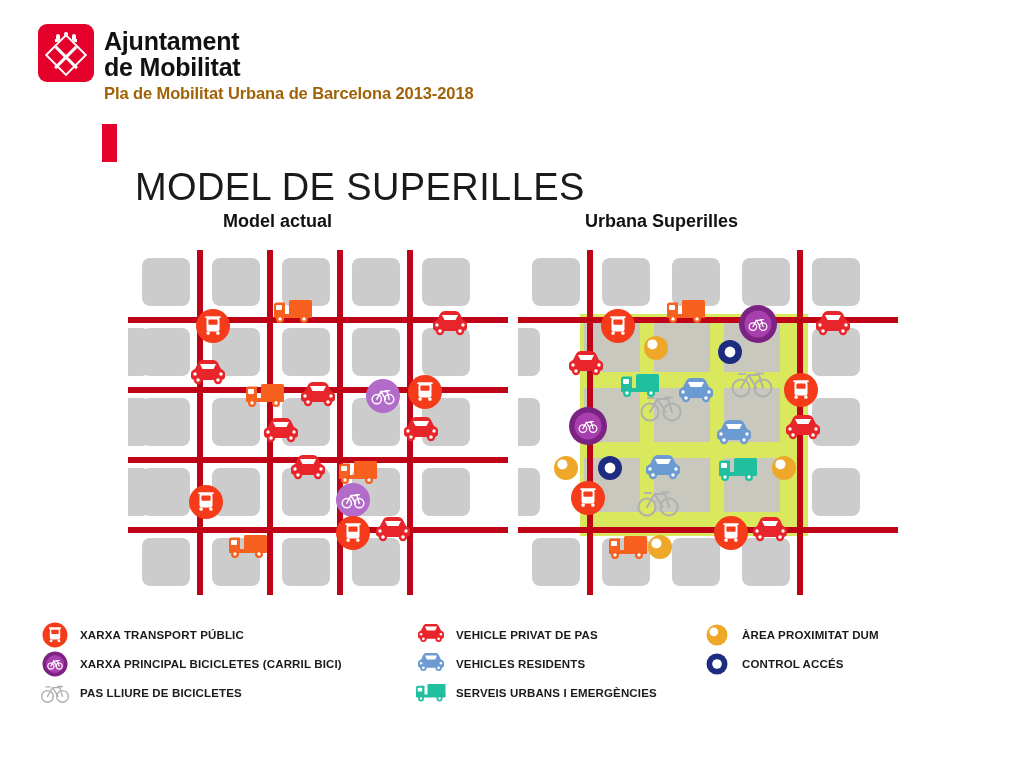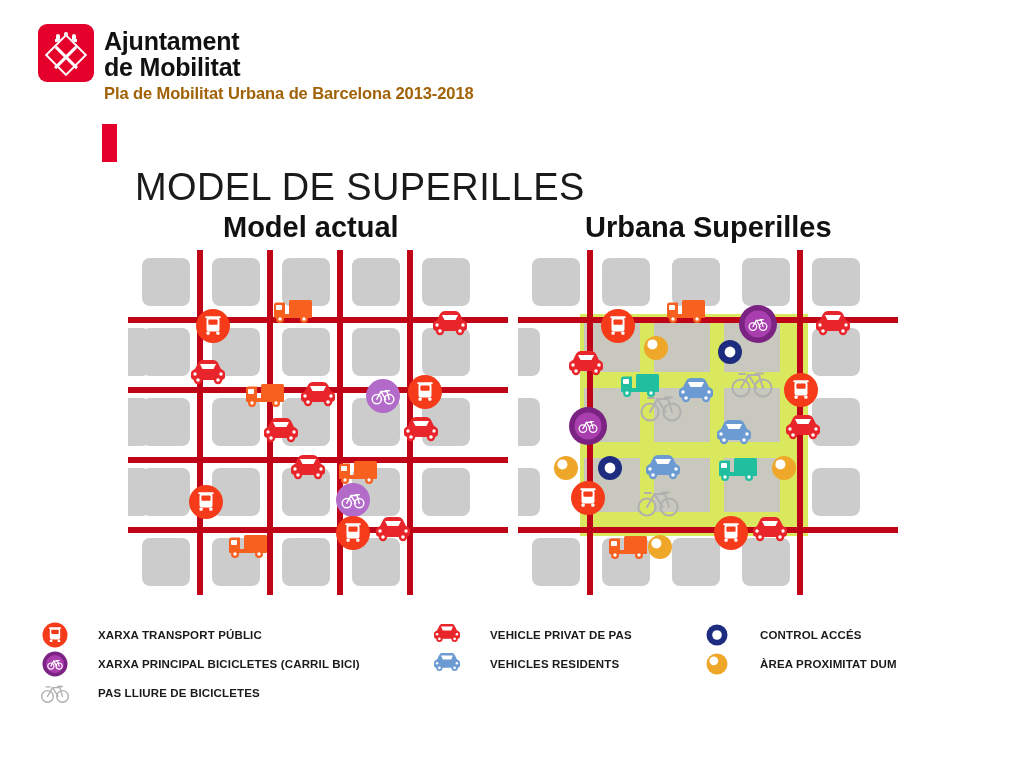--- a/index.html
+++ b/index.html
@@ -56,52 +56,52 @@
     background:#E4002B;
   }
   #page-title {
     position:absolute; left:33px; top:-4px;
     font-size:38px; font-weight:400; color:#1a1a1a;
     letter-spacing:0.4px; white-space:nowrap;margin-top:46px;
   }
 
   
   .panel-title {
-    position:absolute; font-size:29px; font-weight:bold;
+    position:absolute; font-size:18px; font-weight:bold;
     color:#111111; white-space:nowrap;
   }
   #title-actual { left:223px; top:211px; }
   #title-super  { left:585px; top:211px; }
 
   
   .diagram { position:absolute; top:250px; width:380px; height:345px; }
   #diagram-actual { left:128px; }
   #diagram-super  { left:518px; }
 
   .diagram svg { display:block; }
 
   
   #legend { position:absolute; left:0; top:620px; width:1024px; height:120px; }
   .legend-col { position:absolute; top:0; }
   #legend-col-1 { left:38px;  width:390px; }
-  #legend-col-2 { left:430px; width:275px; }
+  #legend-col-2 { left:414px; width:275px; }
   #legend-col-3 { left:700px; width:320px; }
 
   .legend-row {
     position:relative; height:29px;
     display:flex; align-items:center;
   }
   .legend-icon {
     width:34px; height:27px; flex:0 0 34px;
     display:flex; align-items:center; justify-content:center;
     margin-right:8px;
   }
   .legend-label {
     font-size:11.5px; font-weight:bold; color:#1a1a1a;
-    letter-spacing:0.15px; white-space:nowrap;margin-left:18px;
+    letter-spacing:0.15px; white-space:nowrap;
   }
   .swatch-line { width:32px; height:5px; background:#C00418; border-radius:1px; }
   .swatch-box  { width:32px; height:15px; background:#D9E85C; }
 </style>
 </head>
 <body>
 
 <div id="header">
 
   <div id="logo-mark">
@@ -542,40 +542,56 @@
           <path d="M-6,-8.4 L-4.2,-4.6 L4.2,-4.6 L6,-8.4 Z" fill="#fff"></path>
           <circle cx="-7.6" cy="3.8" r="1.35" fill="#fff"></circle>
           <circle cx="7.6" cy="3.8" r="1.35" fill="#fff"></circle>
           <circle cx="-9.9" cy="-0.8" r="1.3" fill="#fff"></circle>
           <circle cx="9.9" cy="-0.8" r="1.3" fill="#fff"></circle>
         </svg>
       </div>
       <div class="legend-label">VEHICLES RESIDENTS</div>
     </div>
 
+    <div class="legend-row">
+      <div class="legend-icon">
+        <svg width="34" height="22" viewBox="-17 -11 34 22" fill="#1FBFA0">
+          <rect x="-3.5" y="-9" width="18" height="13" rx="1.2"></rect>
+          <path d="M-15,-5.2 C-15,-6.4 -14.2,-7.2 -13,-7.2 L-6.5,-7.2 L-6.5,4 L-14,4
+                   C-14.6,4 -15,3.4 -15,2.5 Z"></path>
+          <rect x="-15" y="1.4" width="29.5" height="3" rx="0.8"></rect>
+          <circle cx="-10" cy="5.4" r="3"></circle>
+            <circle cx="8.5" cy="5.4" r="3"></circle>
+          <circle cx="-10" cy="5.4" r="1.25" fill="#fff"></circle>
+          <circle cx="8.5" cy="5.4" r="1.25" fill="#fff"></circle>
+          <rect x="-13.4" y="-5.2" width="4.6" height="3.8" rx="0.8" fill="#fff"></rect>
+        </svg>
+      </div>
+      <div class="legend-label">SERVEIS URBANS I EMERGÈNCIES</div>
+    </div>
 
   </div>
 
   <div class="legend-col" id="legend-col-3">
+
+    <div class="legend-row">
+      <div class="legend-icon">
+        <svg width="24" height="24" viewBox="-12 -12 24 24">
+          <circle r="10.5" fill="#EFA72A"></circle>
+          <circle cx="-3.2" cy="-3.2" r="4.4" fill="#fff"></circle>
+        </svg>
+      </div>
+      <div class="legend-label">ÀREA PROXIMITAT DUM</div>
+    </div>
 
     <div class="legend-row">
       <div class="legend-icon">
         <svg width="24" height="24" viewBox="-12 -12 24 24">
           <circle r="10.5" fill="#1E2C80"></circle>
           <circle r="4.8" fill="#fff"></circle>
         </svg>
       </div>
       <div class="legend-label">CONTROL ACCÉS</div>
     </div>
 
-    <div class="legend-row">
-      <div class="legend-icon">
-        <svg width="24" height="24" viewBox="-12 -12 24 24">
-          <circle r="10.5" fill="#EFA72A"></circle>
-          <circle cx="-3.2" cy="-3.2" r="4.4" fill="#fff"></circle>
-        </svg>
-      </div>
-      <div class="legend-label">ÀREA PROXIMITAT DUM</div>
-    </div>
-
 
   </div>
 </div>
 
 </body></html>

